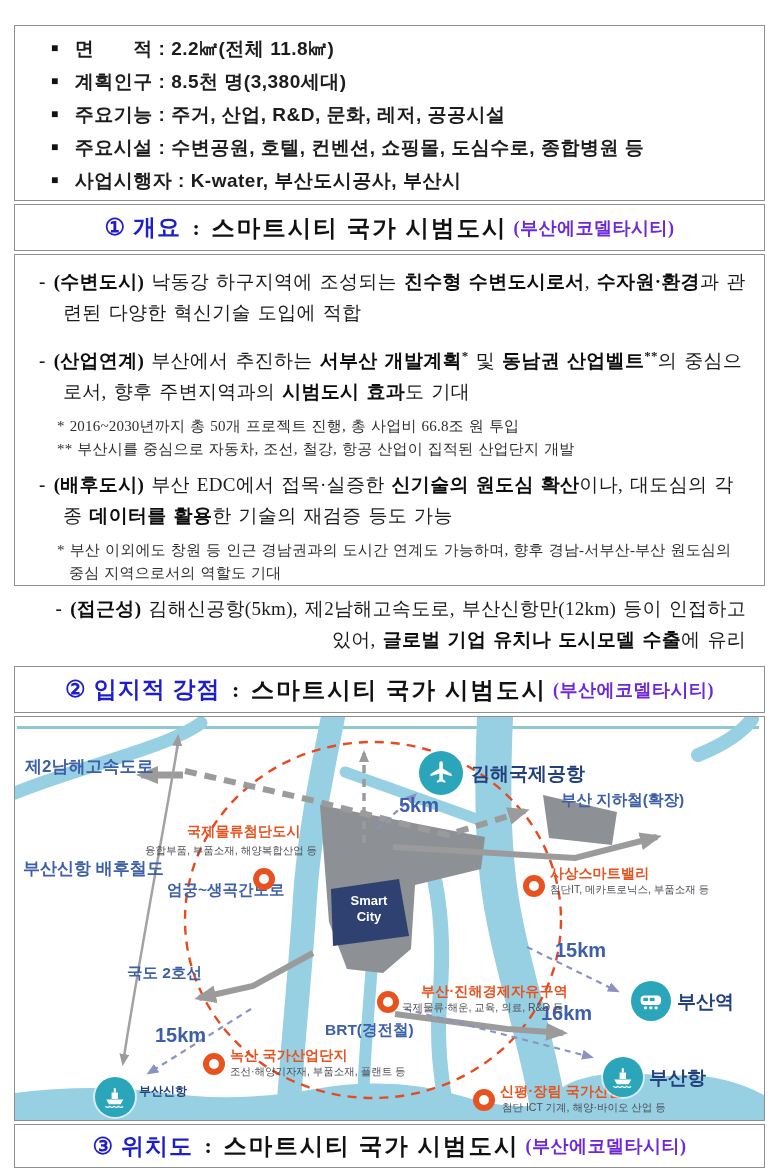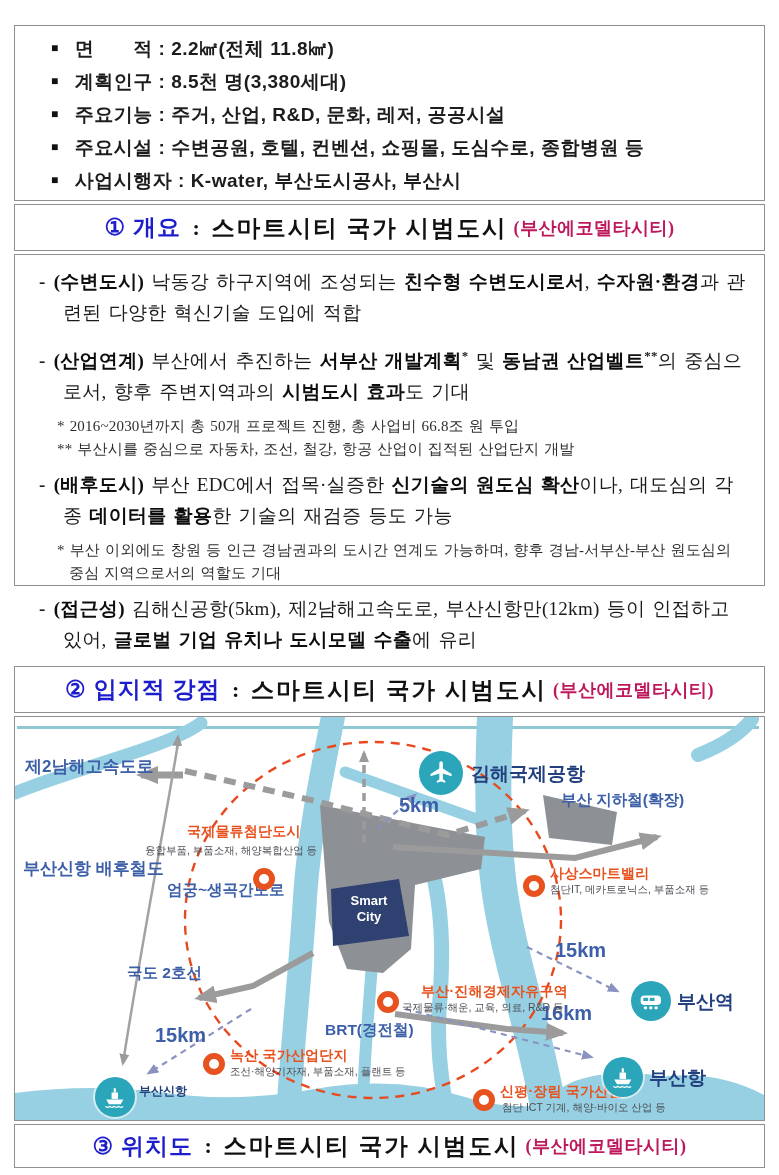--- a/index.html
+++ b/index.html
@@ -15,21 +15,21 @@
   
   .hbox{display:flex;align-items:center;justify-content:center;
         font-family:"Liberation Serif", serif;}
   #box-h1{top:204px;height:47px;}
   #box-h2{top:666px;height:47px;}
   #box-h3{top:1124px;height:44px;}
   .sec-num{color:#1d1dcd;font-weight:bold;font-size:23px;margin-right:8px;}
   .sec-title{color:#1d1dcd;font-weight:bold;font-size:23px;letter-spacing:1px;}
   .sec-sep{color:#111;font-weight:bold;font-size:22px;margin:0 6px;white-space:pre;}
   .sec-main{color:#111;font-weight:bold;font-size:23.5px;letter-spacing:2px;}
-  .sec-paren{color:#be185d;font-weight:600;font-size:18px;margin-left:6px;letter-spacing:0.5px;}
+  .sec-paren{color:#6d28d9;font-weight:600;font-size:18px;margin-left:6px;letter-spacing:0.5px;}
   
   #box-adv{top:254px;height:332px;padding:11px 18px 8px 24px;
            font-family:"Liberation Serif", serif;color:#1b1b1b;}
   .para{font-size:19px;line-height:31px;padding-left:24px;text-indent:-24px;
         letter-spacing:0.3px;word-spacing:2px;}
   .para .dash{margin-right:8px;font-weight:bold;}
   .para .b{font-weight:bold;color:#0d0d0d;}
   .para .sup{font-weight:bold;font-size:13px;vertical-align:super;}
   .fnote{font-size:15px;line-height:23px;color:#2e2e2e;padding-left:30px;
          text-indent:-12px;letter-spacing:0.2px;word-spacing:1px;}
@@ -96,21 +96,21 @@
 
     <p class="para mt12" style="margin-bottom:0;"><span class="dash">-</span><span class="b">(산업연계)</span><span> 부산에서 추진하는 </span><span class="b">서부산 개발계획</span><span class="sup">*</span><span> 및 </span><span class="b">동남권 산업벨트</span><span class="sup">**</span><span>의 중심으로서, 향후 주변지역과의 </span><span class="b">시범도시 효과</span><span>도 기대</span></p>
 
     <p class="fnote mt8" style="margin:8px 0 0 0;">* 2016~2030년까지 총 50개 프로젝트 진행, 총 사업비 66.8조 원 투입</p>
     <p class="fnote" style="margin:0;">** 부산시를 중심으로 자동차, 조선, 철강, 항공 산업이 집적된 산업단지 개발</p>
 
     <p class="para mt8" style="margin-bottom:0;"><span class="dash">-</span><span class="b">(배후도시)</span><span> 부산 EDC에서 접목·실증한 </span><span class="b">신기술의 원도심 확산</span><span>이나, 대도심의 각종 </span><span class="b">데이터를 활용</span><span>한 기술의 재검증 등도 가능</span></p>
 
     <p class="fnote mt8" style="margin:8px 0 0 0;">* 부산 이외에도 창원 등 인근 경남권과의 도시간 연계도 가능하며, 향후 경남-서부산-부산 원도심의 중심 지역으로서의 역할도 기대</p>
 
-    <p class="para mt8" style="margin-bottom:0;"><span class="dash">-</span><span class="b">(접근성)</span><span> 김해신공항(5km), 제2남해고속도로, 부산신항만(12km) 등이 인접하고 있어, </span><span class="b">글로벌 기업 유치나 도시모델 수출</span><span>에 유리</span></p>
+    <p class="para mt8" style="margin-bottom:0;text-align:right;"><span class="dash">-</span><span class="b">(접근성)</span><span> 김해신공항(5km), 제2남해고속도로, 부산신항만(12km) 등이 인접하고 있어, </span><span class="b">글로벌 기업 유치나 도시모델 수출</span><span>에 유리</span></p>
   </div>
 
   <div class="box hbox" id="box-h2">
     <span class="sec-num">②</span>
     <span class="sec-title">입지적 강점</span>
     <span class="sec-sep"> : </span>
     <span class="sec-main">스마트시티 국가 시범도시</span>
     <span class="sec-paren">(부산에코델타시티)</span>
   </div>
 

